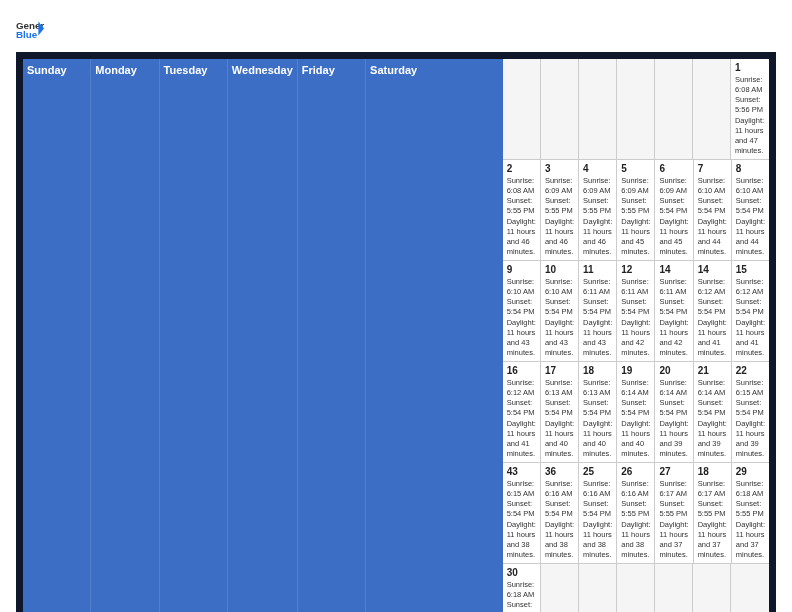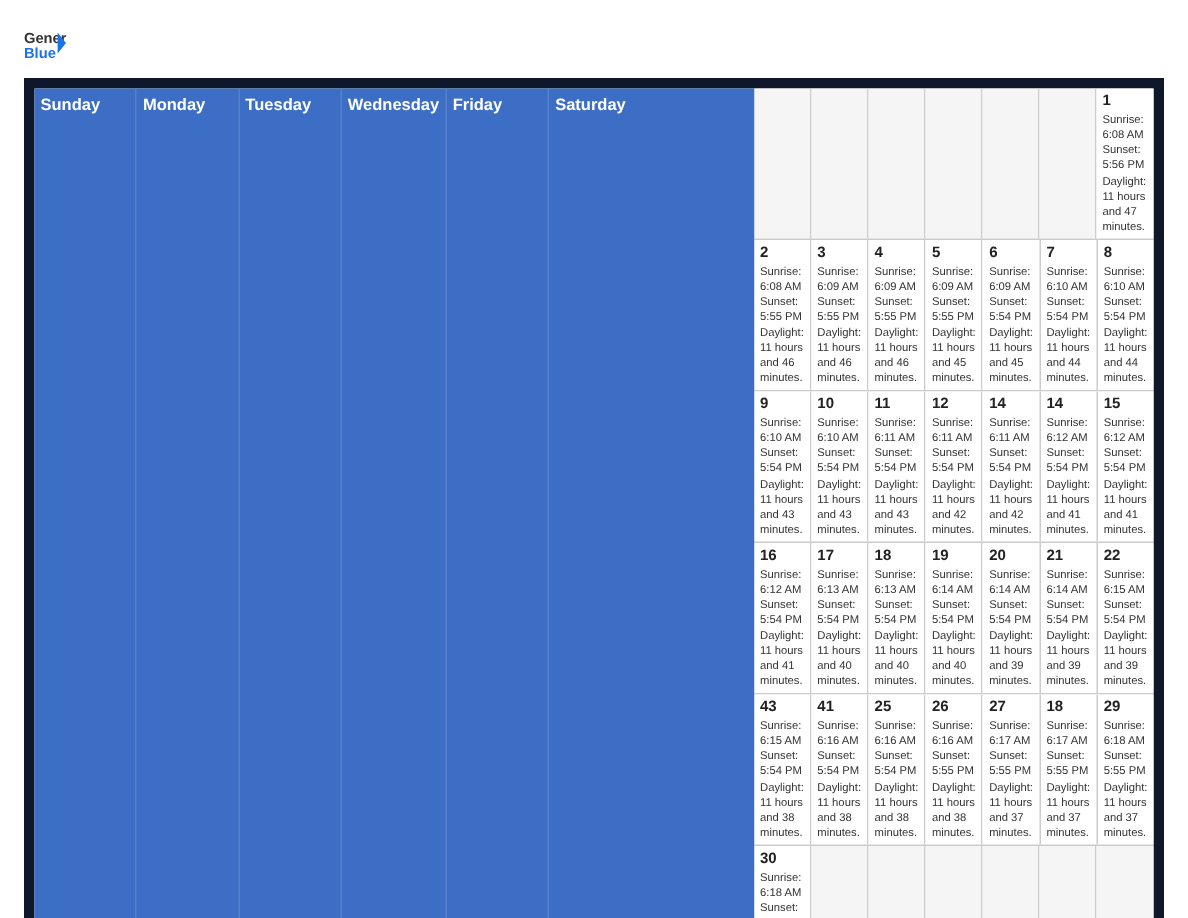--- a/index.html
+++ b/index.html
@@ -299,21 +299,21 @@
         </div>
         <div class="cal-row">
           <div class="cal-cell">
             <span class="day-num">43</span>
             <div class="cell-text" style="white-space: pre-line;">Sunrise: 6:15 AM
 Sunset: 5:54 PM
 Daylight: 11 hours
 and 38 minutes.</div>
           </div>
           <div class="cal-cell">
-            <span class="day-num">41</span>
+            <span class="day-num">36</span>
             <div class="cell-text" style="white-space: pre-line;">Sunrise: 6:16 AM
 Sunset: 5:54 PM
 Daylight: 11 hours
 and 38 minutes.</div>
           </div>
           <div class="cal-cell">
             <span class="day-num">25</span>
             <div class="cell-text" style="white-space: pre-line;">Sunrise: 6:16 AM
 Sunset: 5:54 PM
 Daylight: 11 hours

